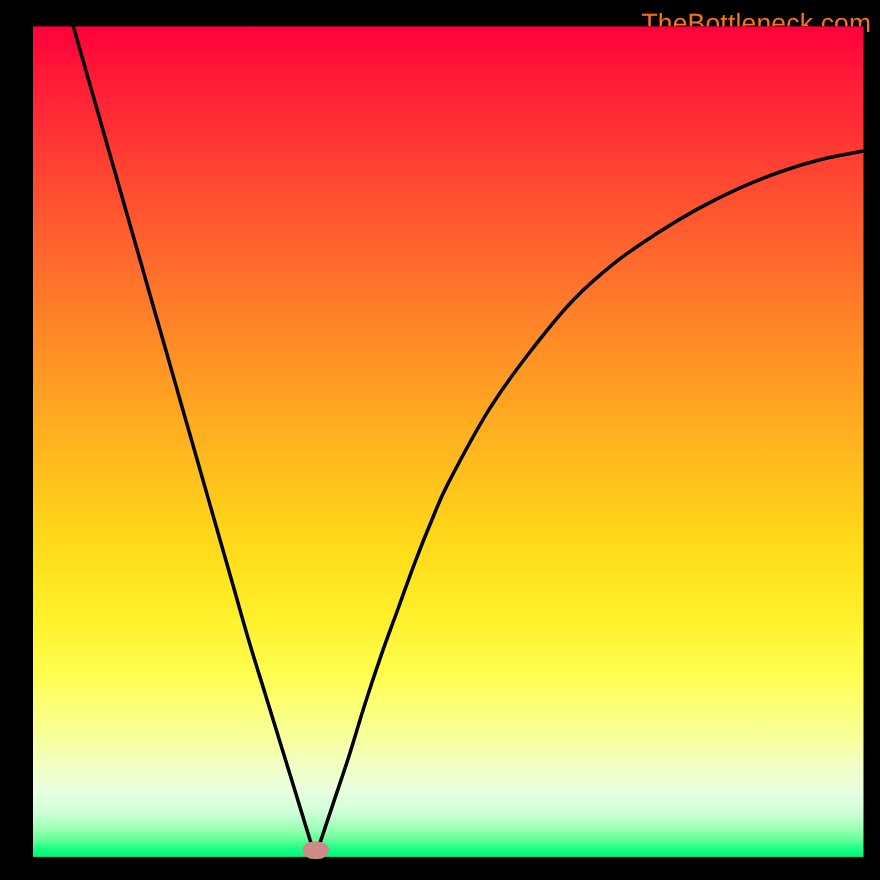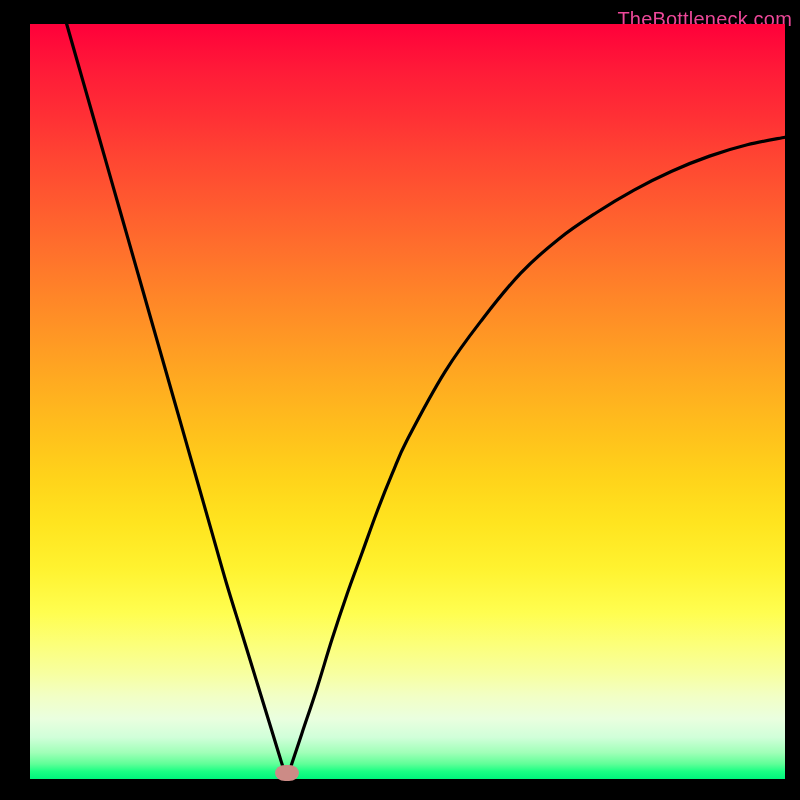--- a/index.html
+++ b/index.html
@@ -46,23 +46,23 @@
       #1aff84 99%,
       #00f57c 100%
     );
   }
 
   .watermark {
     position: absolute;
     top: 8px;
     right: 8px;
     font-family: Arial, Helvetica, sans-serif;
-    font-size: 20px;
+    font-size: 24px;
     font-weight: 400;
-    color: #ec4899;
+    color: #f97316;
     letter-spacing: 0.2px;
   }
 
   svg.curve {
     position: absolute;
     left: 0; top: 0;
     width: 755px; height: 755px;
     overflow: visible;
   }
 

